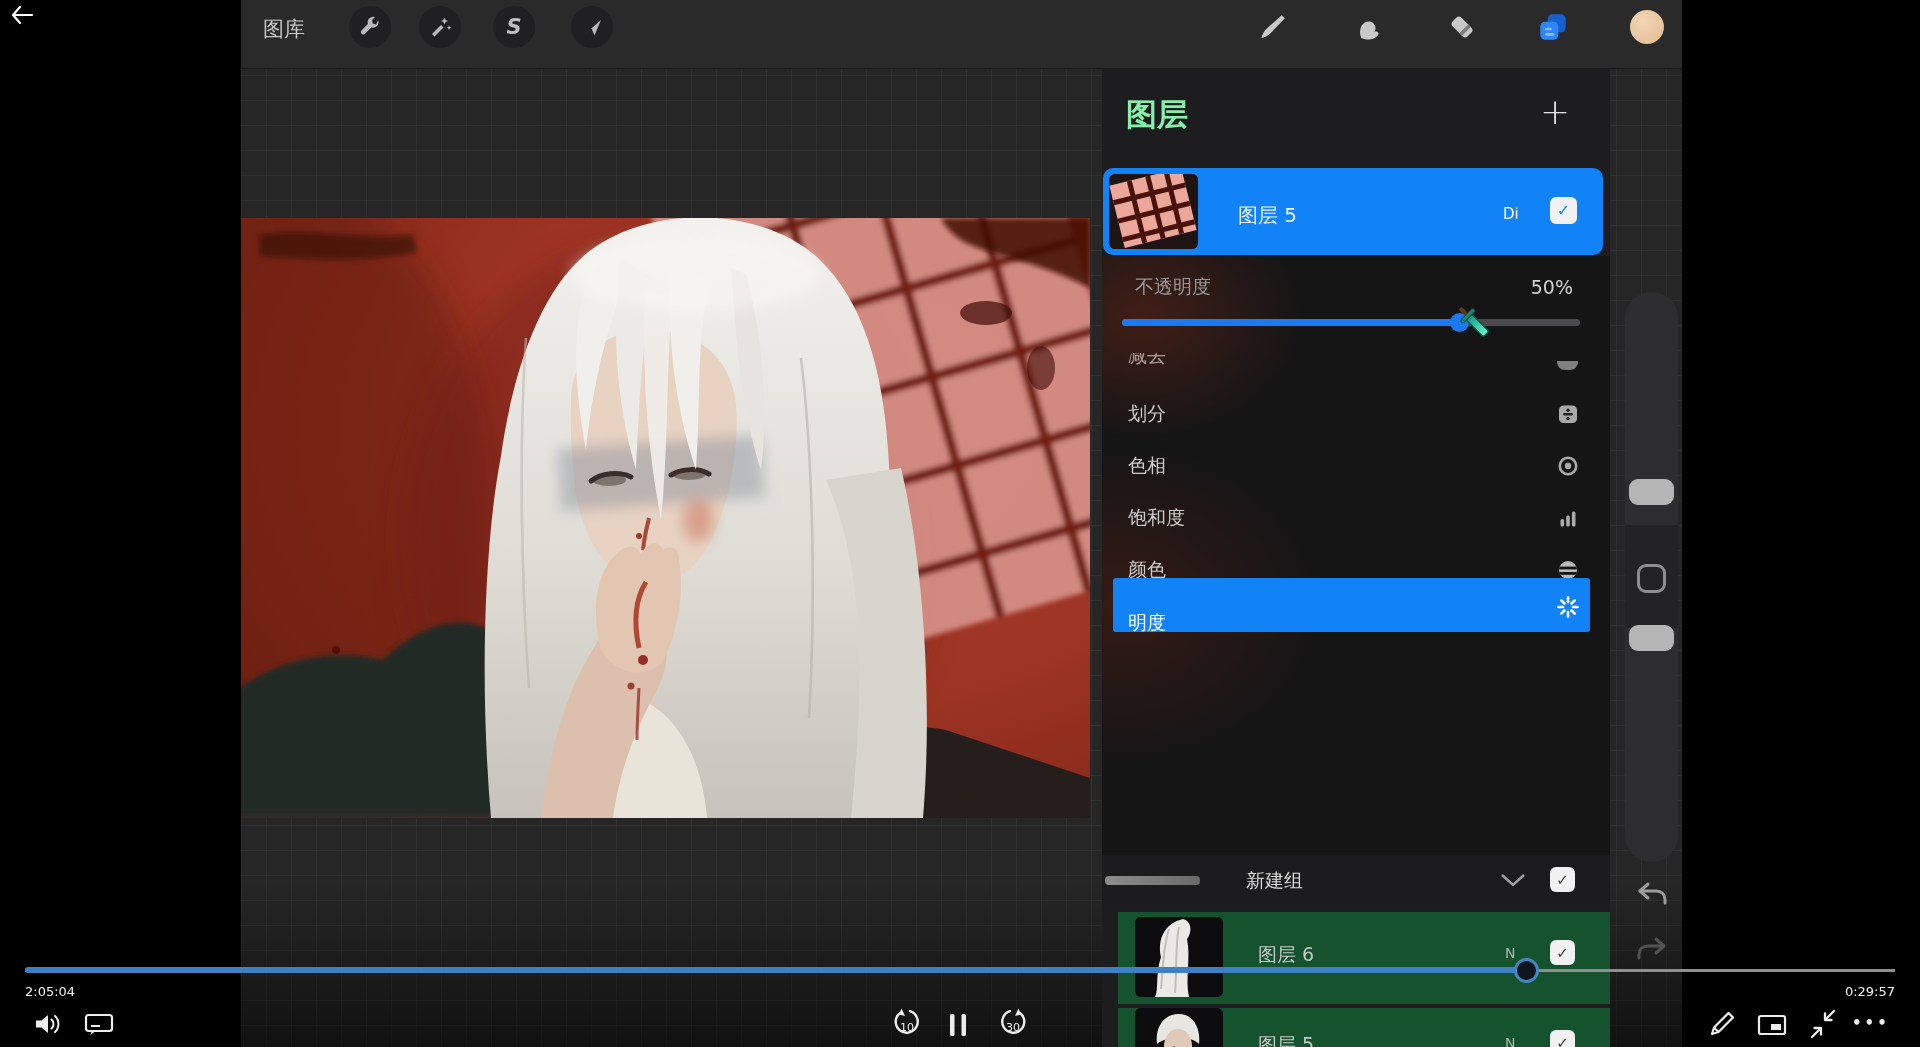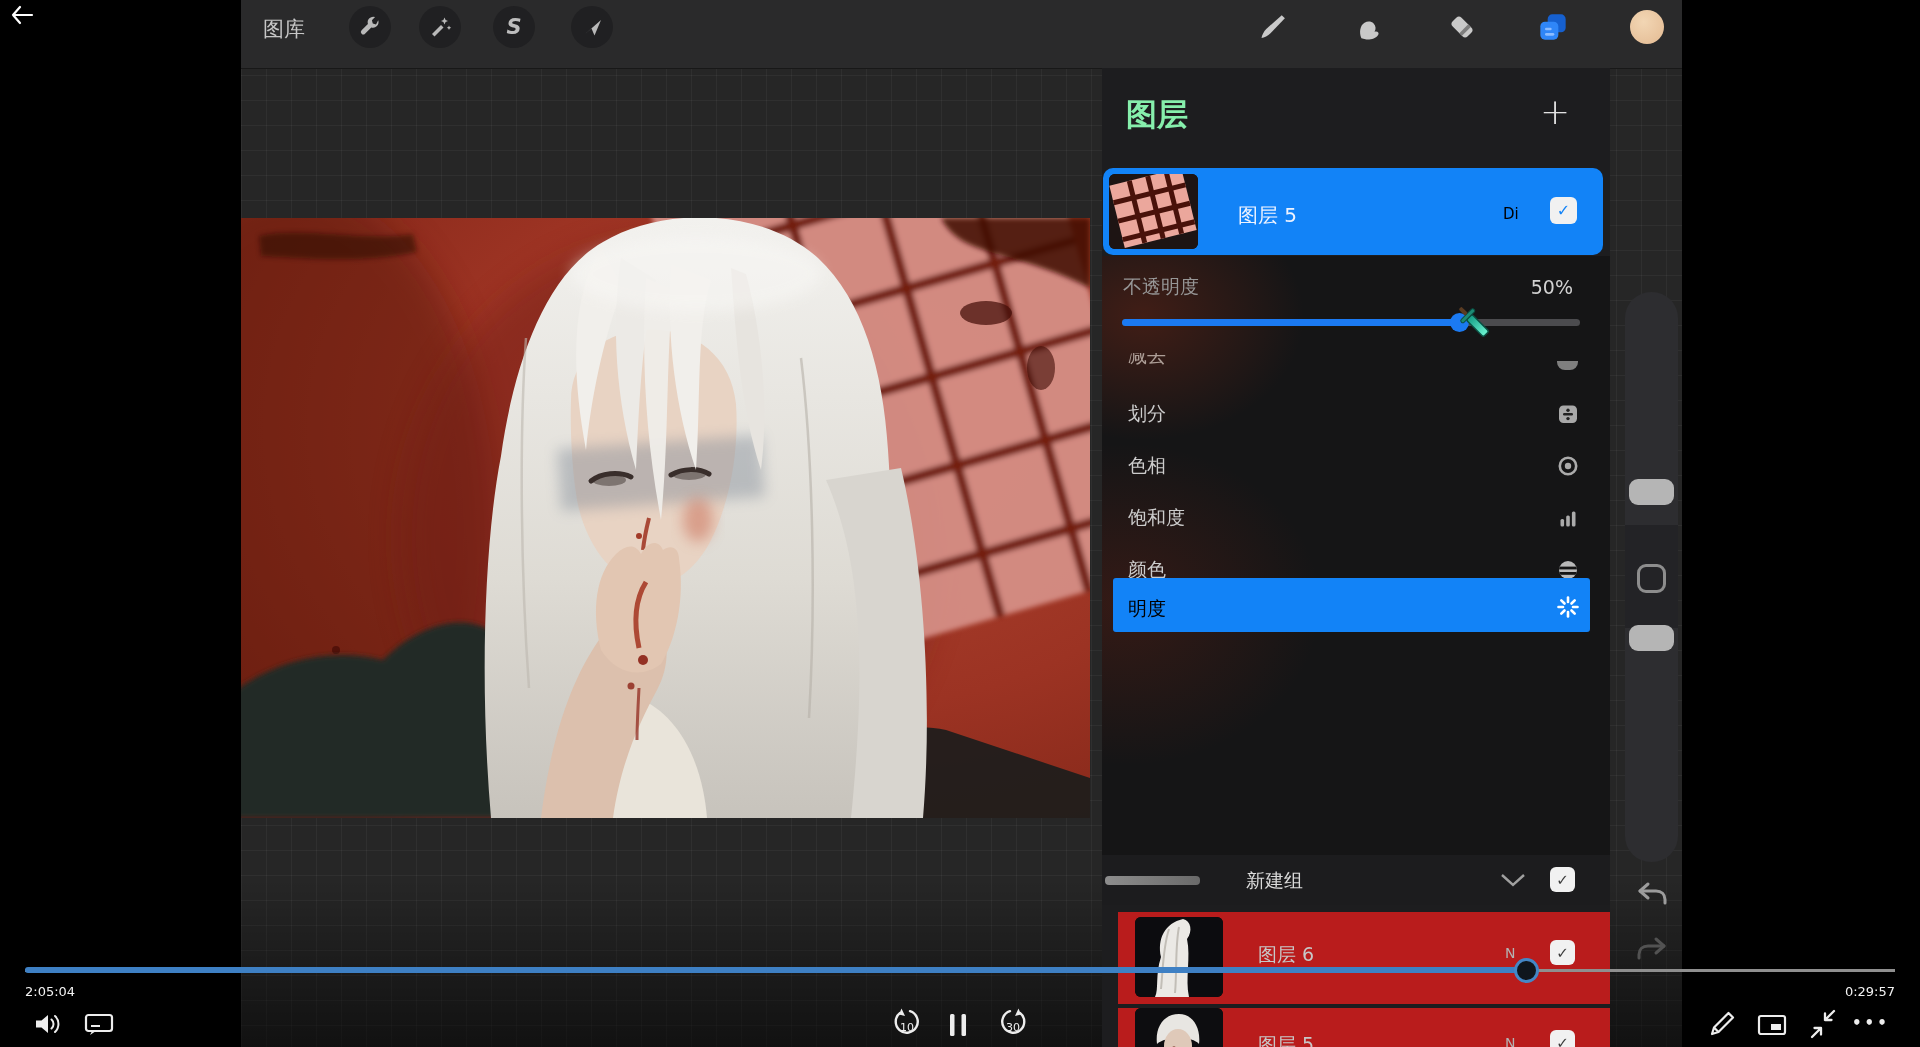--- a/index.html
+++ b/index.html
@@ -31,38 +31,38 @@
   .add-btn{left:438px;top:26px;font-size:36px;font-weight:200;color:#e2e2e2;line-height:36px;}
   .sel-row{left:1px;top:100px;width:500px;height:87px;background:#1283f7;border-radius:10px;}
   .thumb{position:absolute;border-radius:6px;overflow:hidden;background:#14100f;}
   .row-name{font-size:20px;color:#e9e9e9;}
   .badge{font-size:15px;color:#c9c9c9;}
   .cbox{position:absolute;background:#f1f1f1;border-radius:6px;display:flex;align-items:center;justify-content:center;
         font-size:16px;font-weight:700;color:#3c3c3c;}
   .popover{left:0;top:188px;width:508px;height:601px;
     background:radial-gradient(260px 200px at 8% 10%,rgba(158,48,22,.32),transparent 62%),
                radial-gradient(320px 260px at 4% 58%,rgba(142,40,20,.26),transparent 62%),#151516;}
-  .op-label{left:21px;top:18px;font-size:19px;color:#979797;}
+  .op-label{left:33px;top:18px;font-size:19px;color:#979797;}
   .op-value{right:37px;top:20px;font-size:19px;color:#d2d2d2;}
   .sl-track{left:20px;top:63px;width:458px;height:7px;border-radius:4px;background:#4b4b4e;}
   .sl-fill{left:0;top:0;width:338px;height:7px;border-radius:4px;background:#1b7af2;}
   .sl-handle{left:328px;top:-6px;width:19px;height:19px;border-radius:50%;background:#1b7af2;}
   .partial-row{left:26px;top:97px;width:420px;height:17px;overflow:hidden;}
   .partial-row span{display:block;transform:translateY(-10px);font-size:19px;color:#c3b6ae;opacity:.85;}
   .partial-icon{left:455px;top:105px;width:21px;height:9px;background:#9a9a9a;border-radius:0 0 8px 8px;opacity:.8;}
   .b-row{left:0;width:508px;height:52px;}
   .b-label{position:absolute;left:26px;top:13px;font-size:19px;color:#cccccc;}
   .b-icon{position:absolute;left:454px;top:14px;width:24px;height:24px;}
   .b-sel{left:11px;top:322px;width:477px;height:54px;background:#1283f7;border-radius:3px;}
-  .b-sel .b-label{left:15px;top:18px;color:#000000;}
+  .b-sel .b-label{left:15px;top:32px;color:#ffffff;}
   .b-sel .b-icon{left:443px;top:17px;}
   .group-row{left:0;top:787px;width:508px;height:50px;background:#1c1c1e;}
   .group-bar{left:3px;top:21px;width:95px;height:9px;border-radius:4px;
     background:linear-gradient(90deg,#8d8d8d,#6a6a6a);}
-  .lyr-row{left:16px;width:492px;background:#b91c1c;}
+  .lyr-row{left:16px;width:492px;background:#14532d;}
 
   
   .sb-track{left:1625px;top:292px;width:53px;height:570px;background:#2d2d30;border-radius:26px;}
   .sb-mid{left:1625px;top:525px;width:53px;height:103px;background:#232326;}
   .sb-handle{position:absolute;left:1629px;width:45px;height:26px;border-radius:9px;background:#b5b5b5;}
   .sb-modify{left:1637px;top:564px;width:29px;height:29px;border:3px solid #8d8d8d;border-radius:9px;box-sizing:border-box;}
 
   
   .seek-track{left:25px;top:969px;width:1870px;height:3px;background:#8f8f8f;}
   .seek-fill{left:25px;top:967px;width:1502px;height:6px;border-radius:3px;background:#3e80c4;}
@@ -222,21 +222,21 @@
             <rect x="26" y="2" width="5" height="64" fill="#49120a"></rect>
             <rect x="45" y="2" width="5" height="64" fill="#49120a"></rect>
             <rect x="64" y="2" width="5" height="64" fill="#49120a"></rect>
             <rect x="8" y="17" width="74" height="5" fill="#49120a"></rect>
             <rect x="8" y="36" width="74" height="5" fill="#49120a"></rect>
             <rect x="8" y="55" width="74" height="5" fill="#49120a"></rect>
           </g>
         </svg>
       </div>
       <div class="abs row-name" style="left:135px;top:34px;color:#eef3ff;">图层 5</div>
-      <div class="abs badge" style="left:400px;top:37px;color:#000000;">Di</div>
+      <div class="abs badge" style="left:400px;top:37px;color:#ffffff;">Di</div>
       <div class="cbox" style="left:447px;top:29px;width:27px;height:27px;color:#1283f7;">✓</div>
     </div>
 
     <div class="abs popover">
       <div class="abs op-label">不透明度</div>
       <div class="abs op-value">50%</div>
       <div class="abs sl-track">
         <div class="abs sl-fill"></div>
         <div class="abs sl-handle"></div>
       </div>

